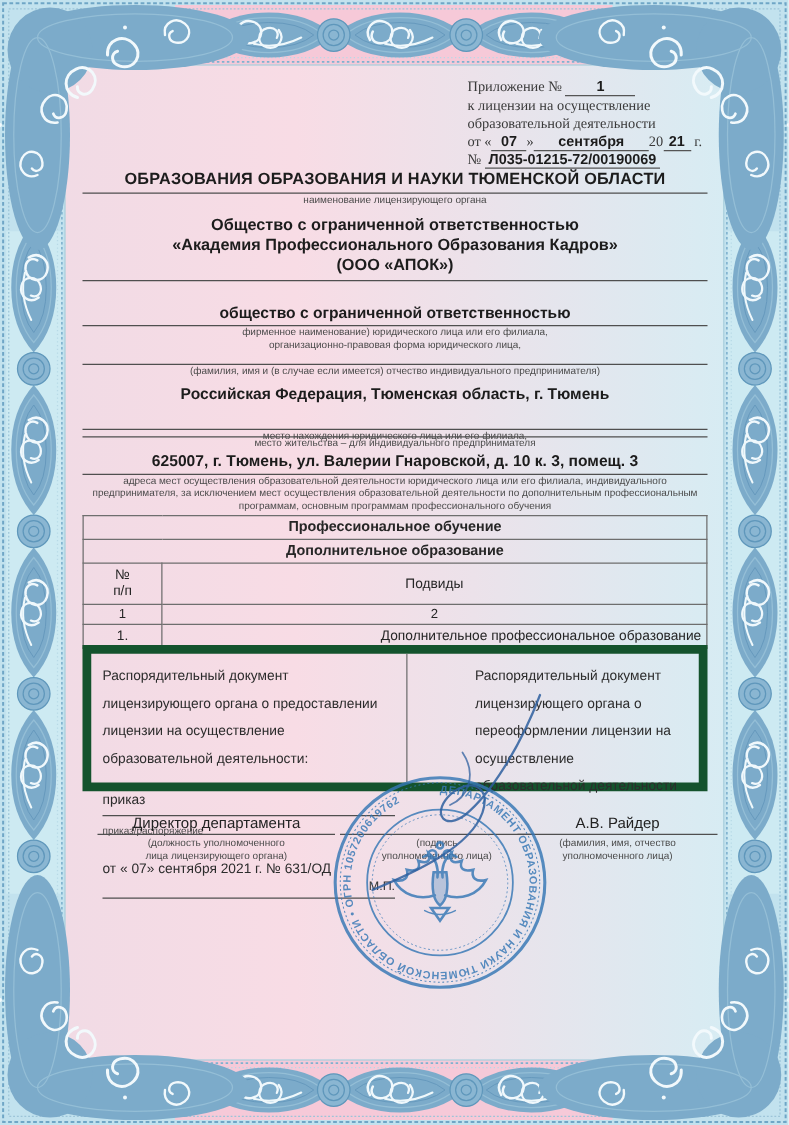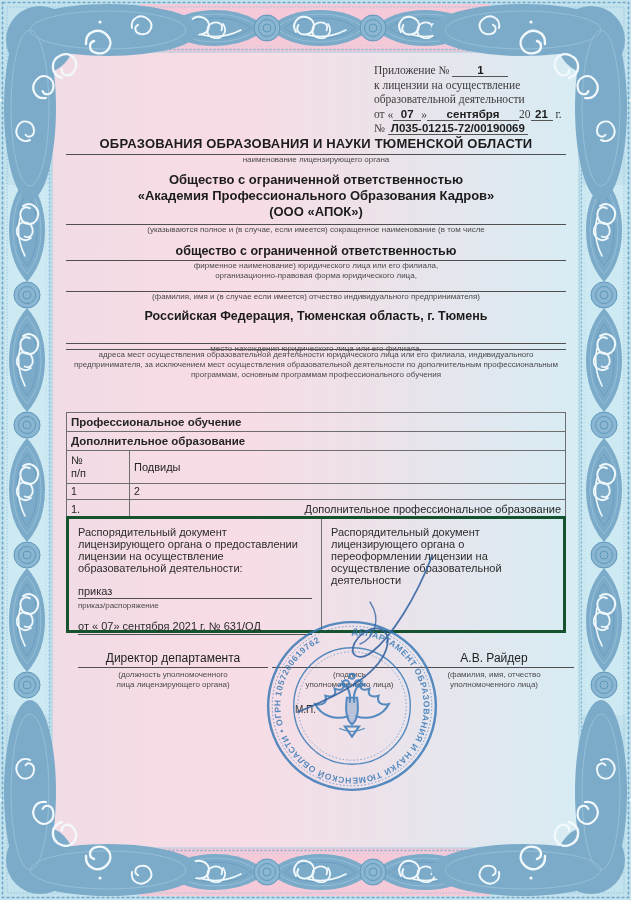--- a/index.html
+++ b/index.html
@@ -15,32 +15,32 @@
   .orgline{font-weight:bold;font-size:13px;line-height:16px;color:#1c1c1c;}
   
   #appendix{position:absolute;left:374px;top:63px;width:210px;text-align:left;
             font-family:"Liberation Serif","DejaVu Serif",serif;font-size:11.5px;
             line-height:14.5px;color:#3a3a3a;}
   .fv{font-family:"Liberation Sans","DejaVu Sans",sans-serif;font-weight:bold;color:#1c1c1c;
       border-bottom:1px solid #555;display:inline-block;text-align:center;line-height:12px;}
   
   #lic-table{position:absolute;left:66px;top:412px;width:500px;border-collapse:collapse;
              font-size:11px;color:#262626;}
-  #lic-table td{border:1px solid #6e6e6e;vertical-align:middle;
+  #lic-table td{border:1px solid #6e6e6e;text-align:center;vertical-align:middle;
                 padding:1px 4px;line-height:13px;}
   .thb{font-weight:bold;font-size:11.5px;}
   
-  #orders{position:absolute;left:66px;top:516px;width:500px;height:117px;border:3px solid #14532d;
-          display:flex;font-size:11px;line-height:12px;box-sizing:border-box;text-align:left;}
+  #orders{position:absolute;left:66px;top:516px;width:500px;height:117px;border:7px solid #14532d;
+          display:flex;font-size:11px;line-height:22px;box-sizing:border-box;text-align:left;gap:45px;}
   .ocell{padding:7px 9px;box-sizing:border-box;}
   .oleft{width:253px;border-right:1px solid #6e6e6e;}
   .oright{flex:1;}
   .oval{margin-top:11px;border-bottom:1px solid #4f4f4f;padding-bottom:1px;}
   .ocap{font-size:8px;color:#4a4a4a;margin-top:1px;}
-  .odate{margin-top:8px;border-bottom:1px solid #4f4f4f;padding-bottom:2px;}
+  .odate{margin-top:8px;border-bottom:1px solid #4f4f4f;padding-bottom:12px;}
   
   .sigcol{position:absolute;text-align:center;font-size:8px;line-height:9.5px;color:#4a4a4a;}
   .sigval{font-size:12px;line-height:16px;height:17px;color:#222;}
   .sigline{border-bottom:1px solid #4f4f4f;margin-bottom:2px;}
   #mp{position:absolute;left:295px;top:704px;font-size:10px;color:#333;z-index:2;}
   #stamp{position:absolute;left:262px;top:616px;z-index:3;pointer-events:none;}
   #signature-stroke{position:absolute;left:220px;top:540px;z-index:4;pointer-events:none;}
 </style>
 </head>
 <body>
@@ -163,21 +163,20 @@
       </div>
       <div class="cap">наименование лицензирующего органа</div>
     </div>
 
     <div class="block" style="top:172px">
       <div class="uline" style="padding-bottom:4px">
         <div class="orgline">Общество с ограниченной ответственностью</div>
         <div class="orgline">«Академия Профессионального Образования Кадров»</div>
         <div class="orgline">(ООО «АПОК»)</div>
       </div>
-      <div class="cap">(указываются полное и (в случае, если имеется) сокращенное наименование (в том числе</div>
     </div>
 
     <div class="block" style="top:241px">
       <div class="uline" style="padding-bottom:1px">
         <span class="bV">общество с ограниченной ответственностью</span>
       </div>
       <div class="cap">фирменное наименование) юридического лица или его филиала,</div>
       <div class="cap">организационно-правовая форма юридического лица,</div>
     </div>
 
@@ -188,20 +187,24 @@
 
     <div class="block" style="top:306px">
       <div class="uline" style="padding-bottom:19px">
         <span class="bV">Российская Федерация, Тюменская область, г. Тюмень</span>
       </div>
       <div class="cap">место нахождения юридического лица или его филиала,</div>
     </div>
 
     <div class="block" style="top:349px">
       <div style="border-top:1px solid #4f4f4f"></div>
+      <div class="cap">место жительства – для индивидуального предпринимателя</div>
+      <div class="uline" style="padding-bottom:1px">
+        <span class="bV">625007, г. Тюмень, ул. Валерии Гнаровской, д. 10 к. 3, помещ. 3</span>
+      </div>
       <div class="cap">адреса мест осуществления образовательной деятельности юридического лица или его филиала, индивидуального</div>
       <div class="cap">предпринимателя, за исключением мест осуществления образовательной деятельности по дополнительным профессиональным</div>
       <div class="cap">программам, основным программам профессионального обучения</div>
     </div>
 
     <table id="lic-table">
       <tbody>
         <tr>
           <td colspan="2" class="thb" style="height:16px">Профессиональное обучение</td>
         </tr>

